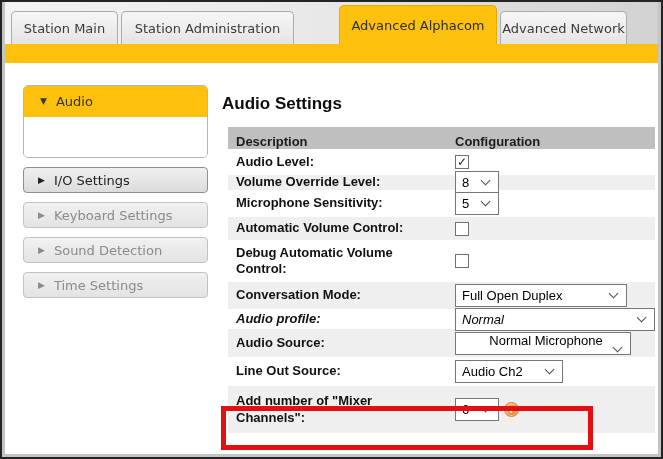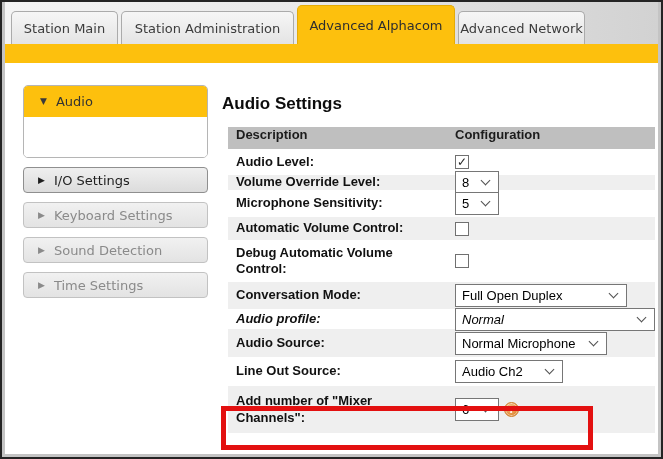--- a/index.html
+++ b/index.html
@@ -30,21 +30,21 @@
   .acc-btn { height: 26px; border: 1px solid #c2c2c2; border-radius: 4px; background: linear-gradient(#f1f1f1, #e3e3e3);
              margin-top: 9px; display: flex; align-items: center; padding-left: 14px; gap: 9px; color: #8a8a8a; cursor: pointer; }
   .acc-btn.strong { border-color: #8f8f8f; color: #1e1e1e; background: linear-gradient(#efefef, #dcdcdc); }
   .tri { font-size: 9px; line-height: 1; }
   .acc-open .tri { color: #3a3a3a; }
 
   
   .title { position: absolute; left: 217px; top: 31px; font-size: 17px; font-weight: bold; color: #0d0d0d; }
 
   .table { position: absolute; left: 223px; top: 64px; width: 427px; font-size: 13px; }
-  .t-header { height: 22px; background: #bfbfbf; display: flex; align-items: flex-start; font-weight: bold; color: #1c1c1c; }
+  .t-header { height: 22px; background: #bfbfbf; display: flex; align-items: flex-end; font-weight: bold; color: #1c1c1c; }
   .hcell-desc { width: 227px; padding-left: 8px; }
   .row { display: flex; align-items: center; }
   .row.odd { background: #efefef; }
   .cell-label { width: 227px; padding-left: 8px; font-weight: bold; color: #111; line-height: 1.25; }
   .cell-label span { display: inline-block; max-width: 185px; }
   .cell-cfg { display: flex; align-items: center; gap: 5px; }
 
   .cbx { width: 14px; height: 14px; border: 1px solid #707070; background: #fff; display: flex; align-items: center; justify-content: center;
          font-size: 12px; color: #2a2a2a; line-height: 1; cursor: pointer; }
   .sel { height: 23px; border: 1px solid #767676; background: #fff; display: flex; align-items: center; padding-left: 6px; cursor: pointer; color: #000; }
@@ -61,21 +61,21 @@
 </style>
 </head>
 <body>
 
 <div class="page">
   <div class="inner">
 
     <div class="tabstrip" id="tabstrip">
         <div class="tab" style="width: 107px;">Station Main</div>
         <div class="tab" style="width: 173px;">Station Administration</div>
-        <div class="tab active" style="width: 158px;">Advanced Alphacom</div>
+        <div class="tab active" style="width: 158px; margin-left: 42px;">Advanced Alphacom</div>
         <div class="tab" style="width: 127px;">Advanced Network</div>
       </div>
 
     <div class="yellowbar"></div>
 
     <div class="content">
 
       <div class="sidebar" id="sidebar">
           <div class="acc-open">
             <div class="acc-head">
@@ -162,21 +162,21 @@
               <div class="cell-cfg">
                 <div class="sel" style="width: 200px; gap: 24px;">
                   <span>Normal</span>
                   <span class="chev"></span>
                 </div>
               </div>
             </div>
             <div class="row odd" style="height: 28px;">
               <div class="cell-label"><span>Audio Source:</span></div>
               <div class="cell-cfg">
-                <div class="sel" style="width: 152px;">
+                <div class="sel" style="width: 176px; flex-direction: column;">
                   <span>Normal Microphone</span>
                   <span class="chev"></span>
                 </div>
               </div>
             </div>
             <div class="row even" style="height: 29px;">
               <div class="cell-label"><span>Line Out Source:</span></div>
               <div class="cell-cfg">
                 <div class="sel" style="width: 108px;">
                   <span>Audio Ch2</span>

